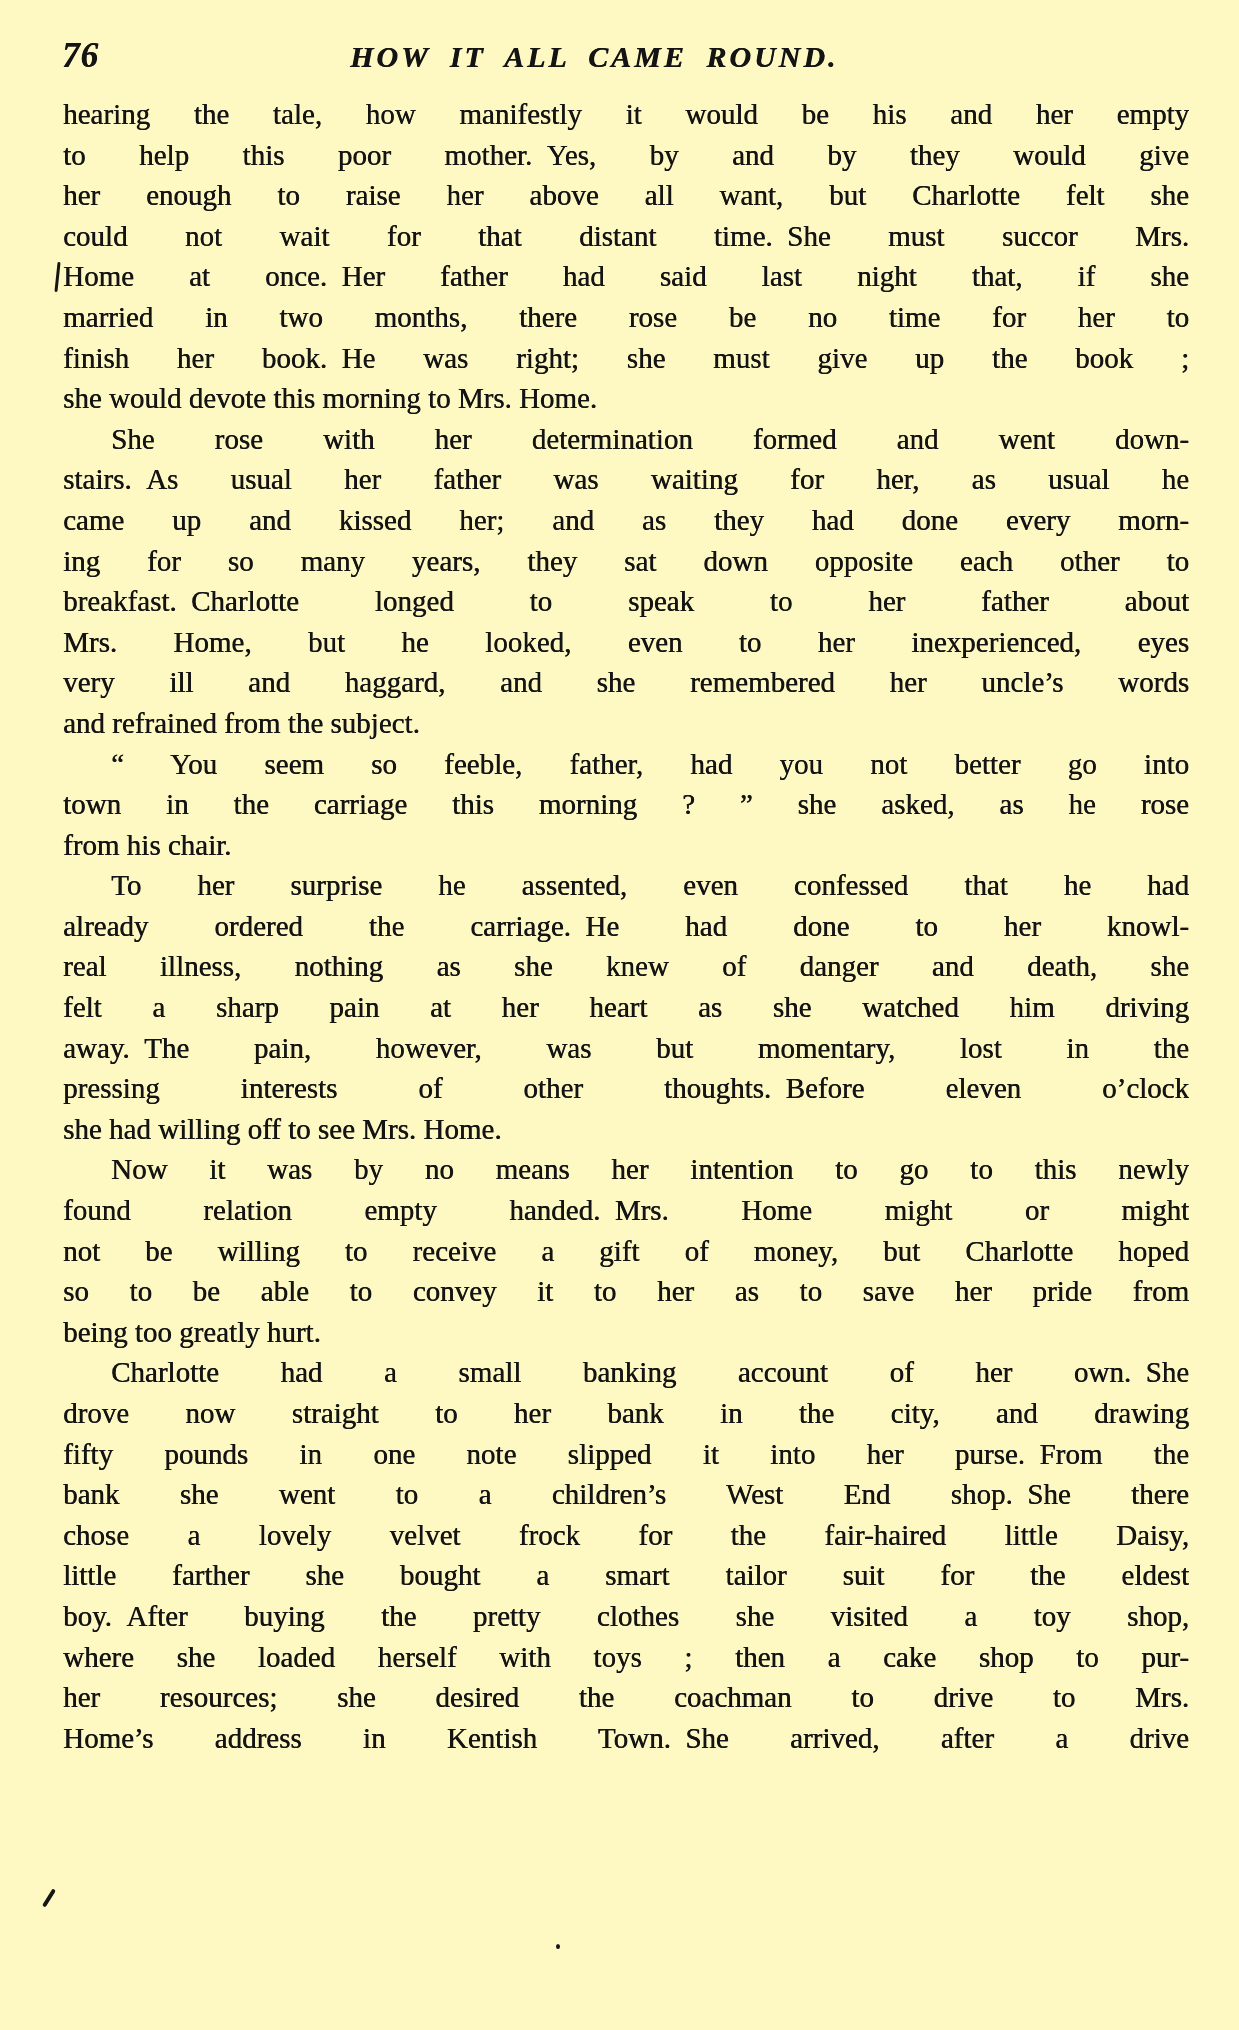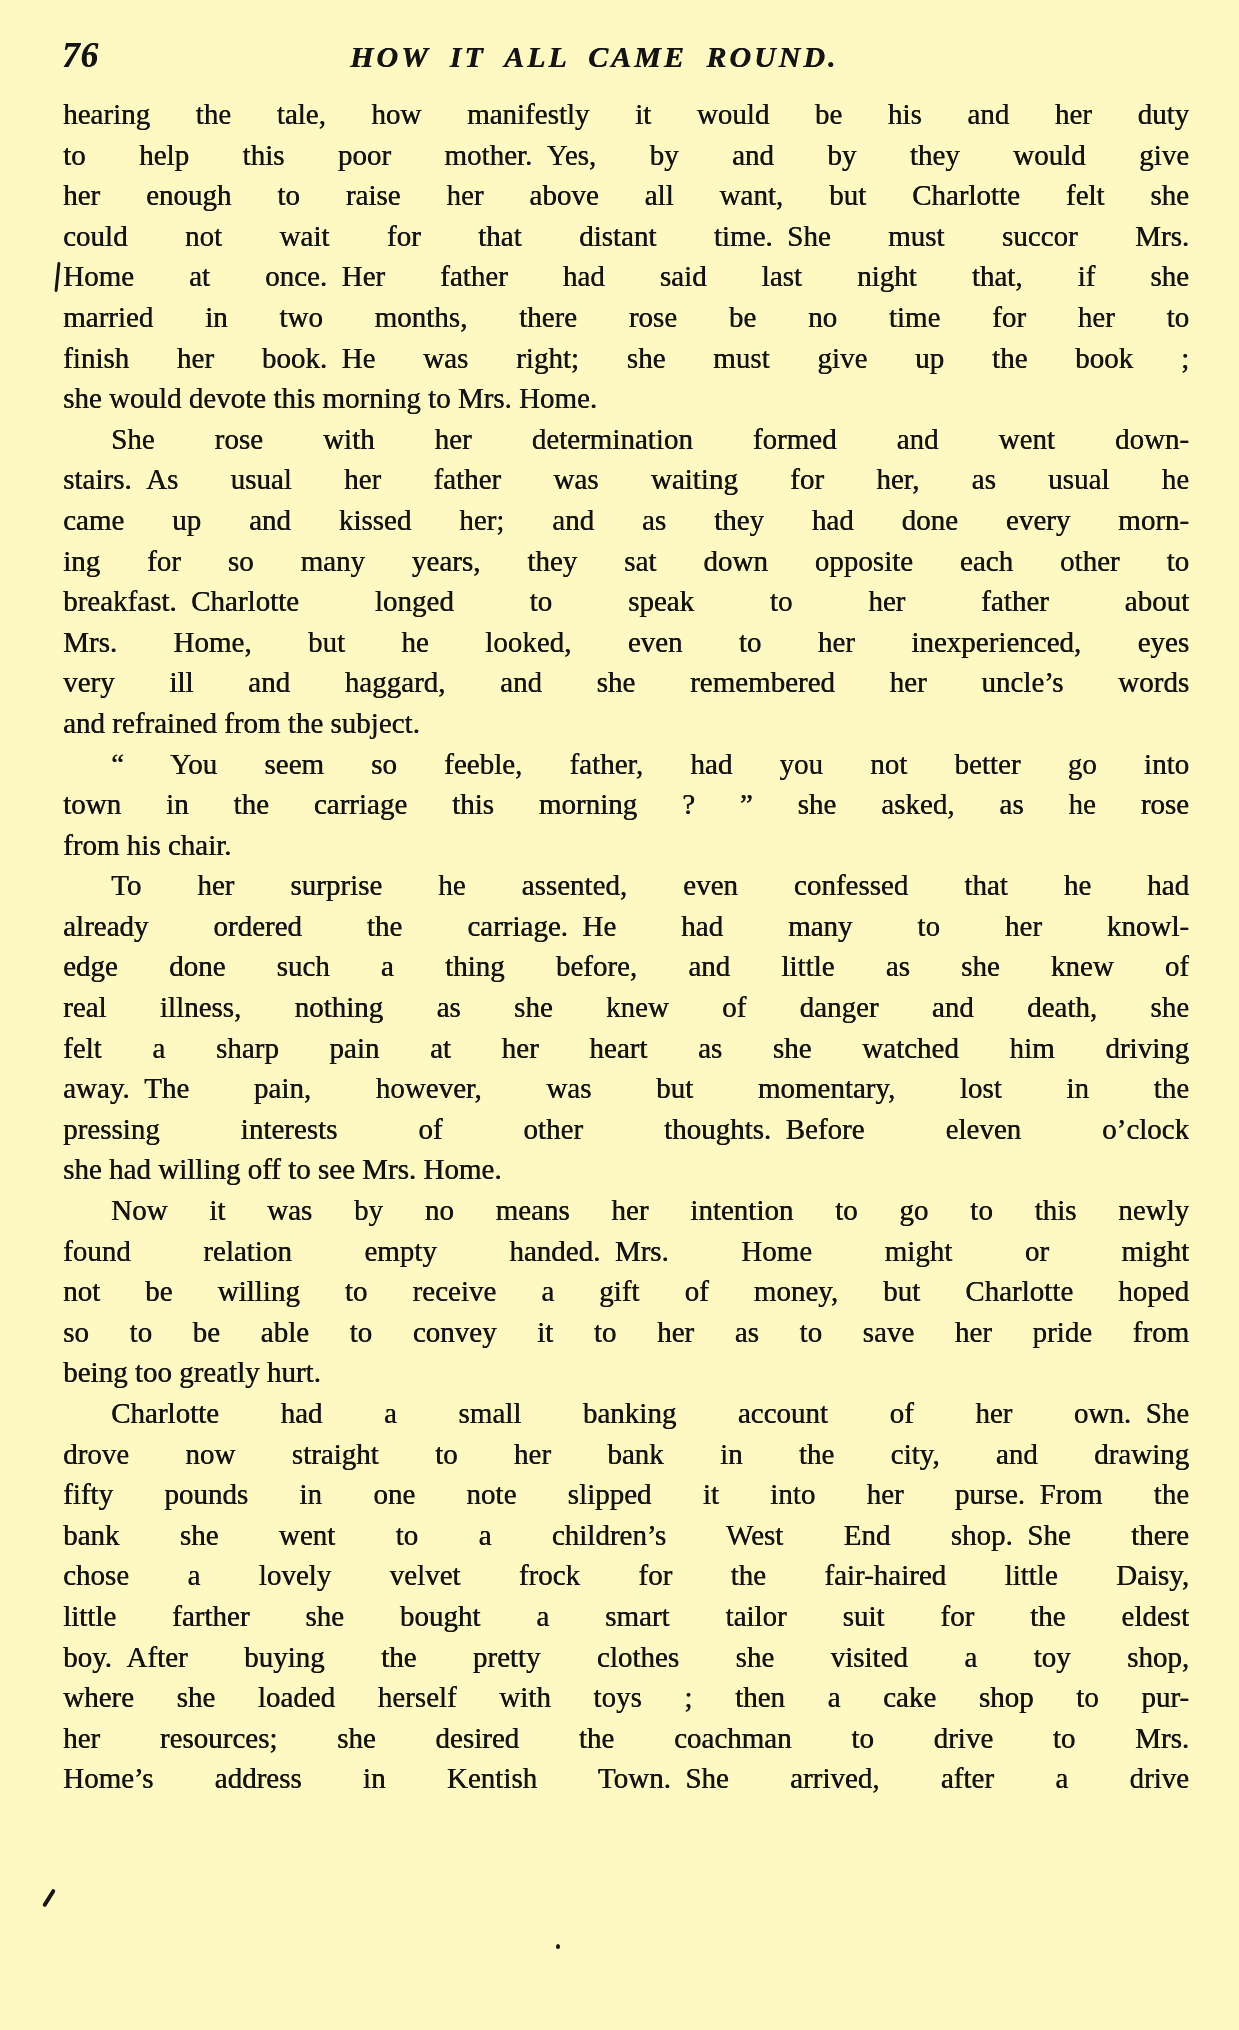--- a/index.html
+++ b/index.html
@@ -95,42 +95,41 @@
 </head>
 <body>
 
 <div class="page">
 
   <div class="page-number">76</div>
 
   <div class="running-title">HOW IT ALL CAME ROUND.</div>
 
   <div class="text-block">
-      <div class="line">hearing the tale, how manifestly it would be his and her duty</div>
+      <div class="line">hearing the tale, how manifestly it would be his and her empty</div>
       <div class="line">to help this poor mother. Yes, by and by they would give</div>
       <div class="line">her enough to raise her above all want, but Charlotte felt she</div>
       <div class="line">could not wait for that distant time. She must succor Mrs.</div>
       <div class="line">Home at once. Her father had said last night that, if she</div>
       <div class="line">married in two months, there rose be no time for her to</div>
       <div class="line">finish her book. He was right; she must give up the book ;</div>
       <div class="line flush">she would devote this morning to Mrs. Home.</div>
       <div class="line indented">She rose with her determination formed and went down-</div>
       <div class="line">stairs. As usual her father was waiting for her, as usual he</div>
       <div class="line">came up and kissed her; and as they had done every morn-</div>
       <div class="line">ing for so many years, they sat down opposite each other to</div>
       <div class="line">breakfast. Charlotte longed to speak to her father about</div>
       <div class="line">Mrs. Home, but he looked, even to her inexperienced, eyes</div>
       <div class="line">very ill and haggard, and she remembered her uncle’s words</div>
       <div class="line flush">and refrained from the subject.</div>
       <div class="line indented">“ You seem so feeble, father, had you not better go into</div>
       <div class="line">town in the carriage this morning ? ” she asked, as he rose</div>
       <div class="line flush">from his chair.</div>
       <div class="line indented">To her surprise he assented, even confessed that he had</div>
-      <div class="line">already ordered the carriage. He had many to her knowl-</div>
-      <div class="line">edge done such a thing before, and little as she knew of</div>
+      <div class="line">already ordered the carriage. He had done to her knowl-</div>
       <div class="line">real illness, nothing as she knew of danger and death, she</div>
       <div class="line">felt a sharp pain at her heart as she watched him driving</div>
       <div class="line">away. The pain, however, was but momentary, lost in the</div>
       <div class="line">pressing interests of other thoughts. Before eleven o’clock</div>
       <div class="line flush">she had willing off to see Mrs. Home.</div>
       <div class="line indented">Now it was by no means her intention to go to this newly</div>
       <div class="line">found relation empty handed. Mrs. Home might or might</div>
       <div class="line">not be willing to receive a gift of money, but Charlotte hoped</div>
       <div class="line">so to be able to convey it to her as to save her pride from</div>
       <div class="line flush">being too greatly hurt.</div>

